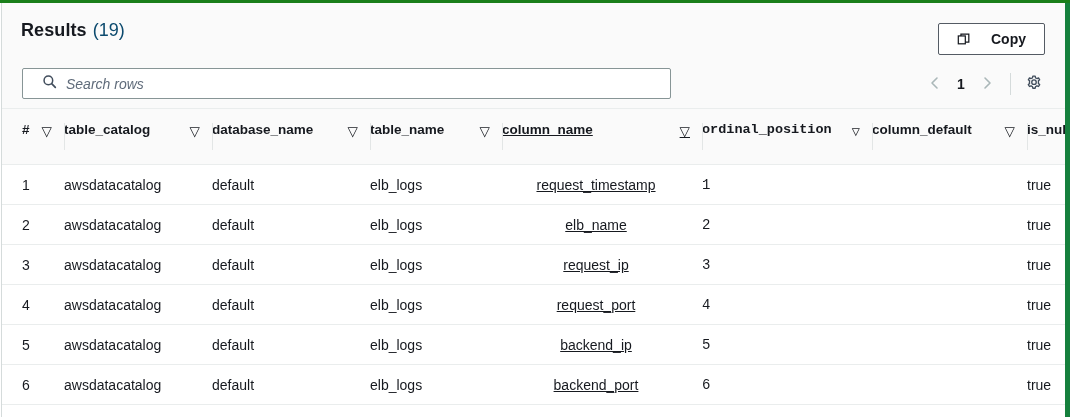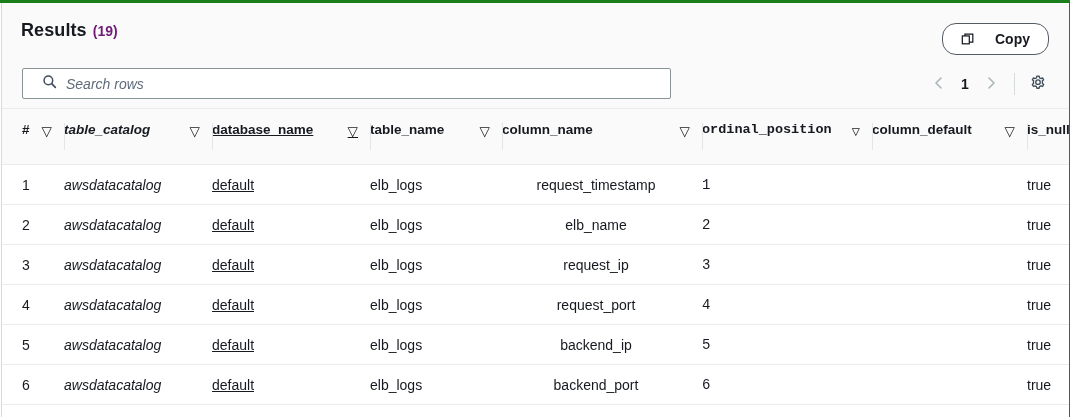--- a/index.html
+++ b/index.html
@@ -29,21 +29,21 @@
     z-index: 5;
   }
   .panel {
     position: absolute;
     top: 3px;
     left: 1px;
     width: 1069px;
     height: 414px;
     background: #ffffff;
     border-left: 1px solid #d5dbdb;
-    border-right: 1px solid #15803d;
+    border-right: 5px solid #15803d;
     box-sizing: border-box;
     overflow: hidden;
   }
   
   .panel-header {
     position: relative;
     height: 105px;
     background: #fafafa;
     box-sizing: border-box;
   }
@@ -55,41 +55,41 @@
     align-items: baseline;
     gap: 6px;
   }
   .title-main {
     font-size: 18px;
     font-weight: bold;
     color: #16191f;
     letter-spacing: 0.1px;
   }
   .title-count {
-    font-size: 14px;
-    font-weight: bold;
-    color: #701a75;
+    font-size: 18px;
+    font-weight: normal;
+    color: #0c4a6e;
   }
   .header-actions {
     position: absolute;
     top: 20px;
     right: 20px;
     display: flex;
     gap: 12px;
   }
   .btn {
     display: inline-flex;
     align-items: center;
     justify-content: center;
     gap: 20px;
     height: 32px;
     padding: 0 18px;
     background: #ffffff;
     border: 1px solid #545b64;
-    border-radius: 14px;
+    border-radius: 2px;
     color: #16191f;
     font-size: 14px;
     font-weight: bold;
     font-family: inherit;
     cursor: pointer;
     white-space: nowrap;
     box-sizing: border-box;
   }
   .btn .ico { display: inline-flex; align-items: center; }
 
@@ -226,32 +226,32 @@
     padding: 0 12px 0 0;
     height: 40px;
     color: #16191f;
     border-bottom: 1px solid #eaeded;
     white-space: nowrap;
     overflow: hidden;
     box-sizing: border-box;
     font-size: 14px;
   }
   .c-num   { width: 62px;  padding-left: 20px !important; }
-  .c-cat   { width: 148px; font-style: italic; }
+  .c-cat   { width: 148px; }
   .c-db    { width: 158px; }
   .c-tbl   { width: 132px; }
-  .c-col   { width: 200px; }
+  .c-col   { width: 200px; text-decoration: underline; }
   .c-ord   { width: 170px; font-family: Liberation Mono, monospace; }
   .c-def   { width: 155px; }
   .c-null  { width: 125px; }
   .c-num .th-label, .c-num { padding-left: 0; }
   thead th.c-num { padding-left: 20px; }
   tbody td.c-num { padding-left: 20px; }
   thead th.c-cat, tbody td.c-cat { padding-left: 15px; }
-  thead th.c-db,  tbody td.c-db  { padding-left: 17px; text-decoration: underline; }
+  thead th.c-db,  tbody td.c-db  { padding-left: 17px; }
   thead th.c-tbl, tbody td.c-tbl { padding-left: 17px; margin-top: 8px; }
   thead th.c-col, tbody td.c-col { padding-left: 18px; text-align: center; }
   thead th.c-ord, tbody td.c-ord { padding-left: 18px; }
   thead th.c-def, tbody td.c-def { padding-left: 18px; margin-left: 12px; }
   thead th.c-null,tbody td.c-null{ padding-left: 18px; }
 </style>
 </head>
 <body>
 
 <div class="screen">

